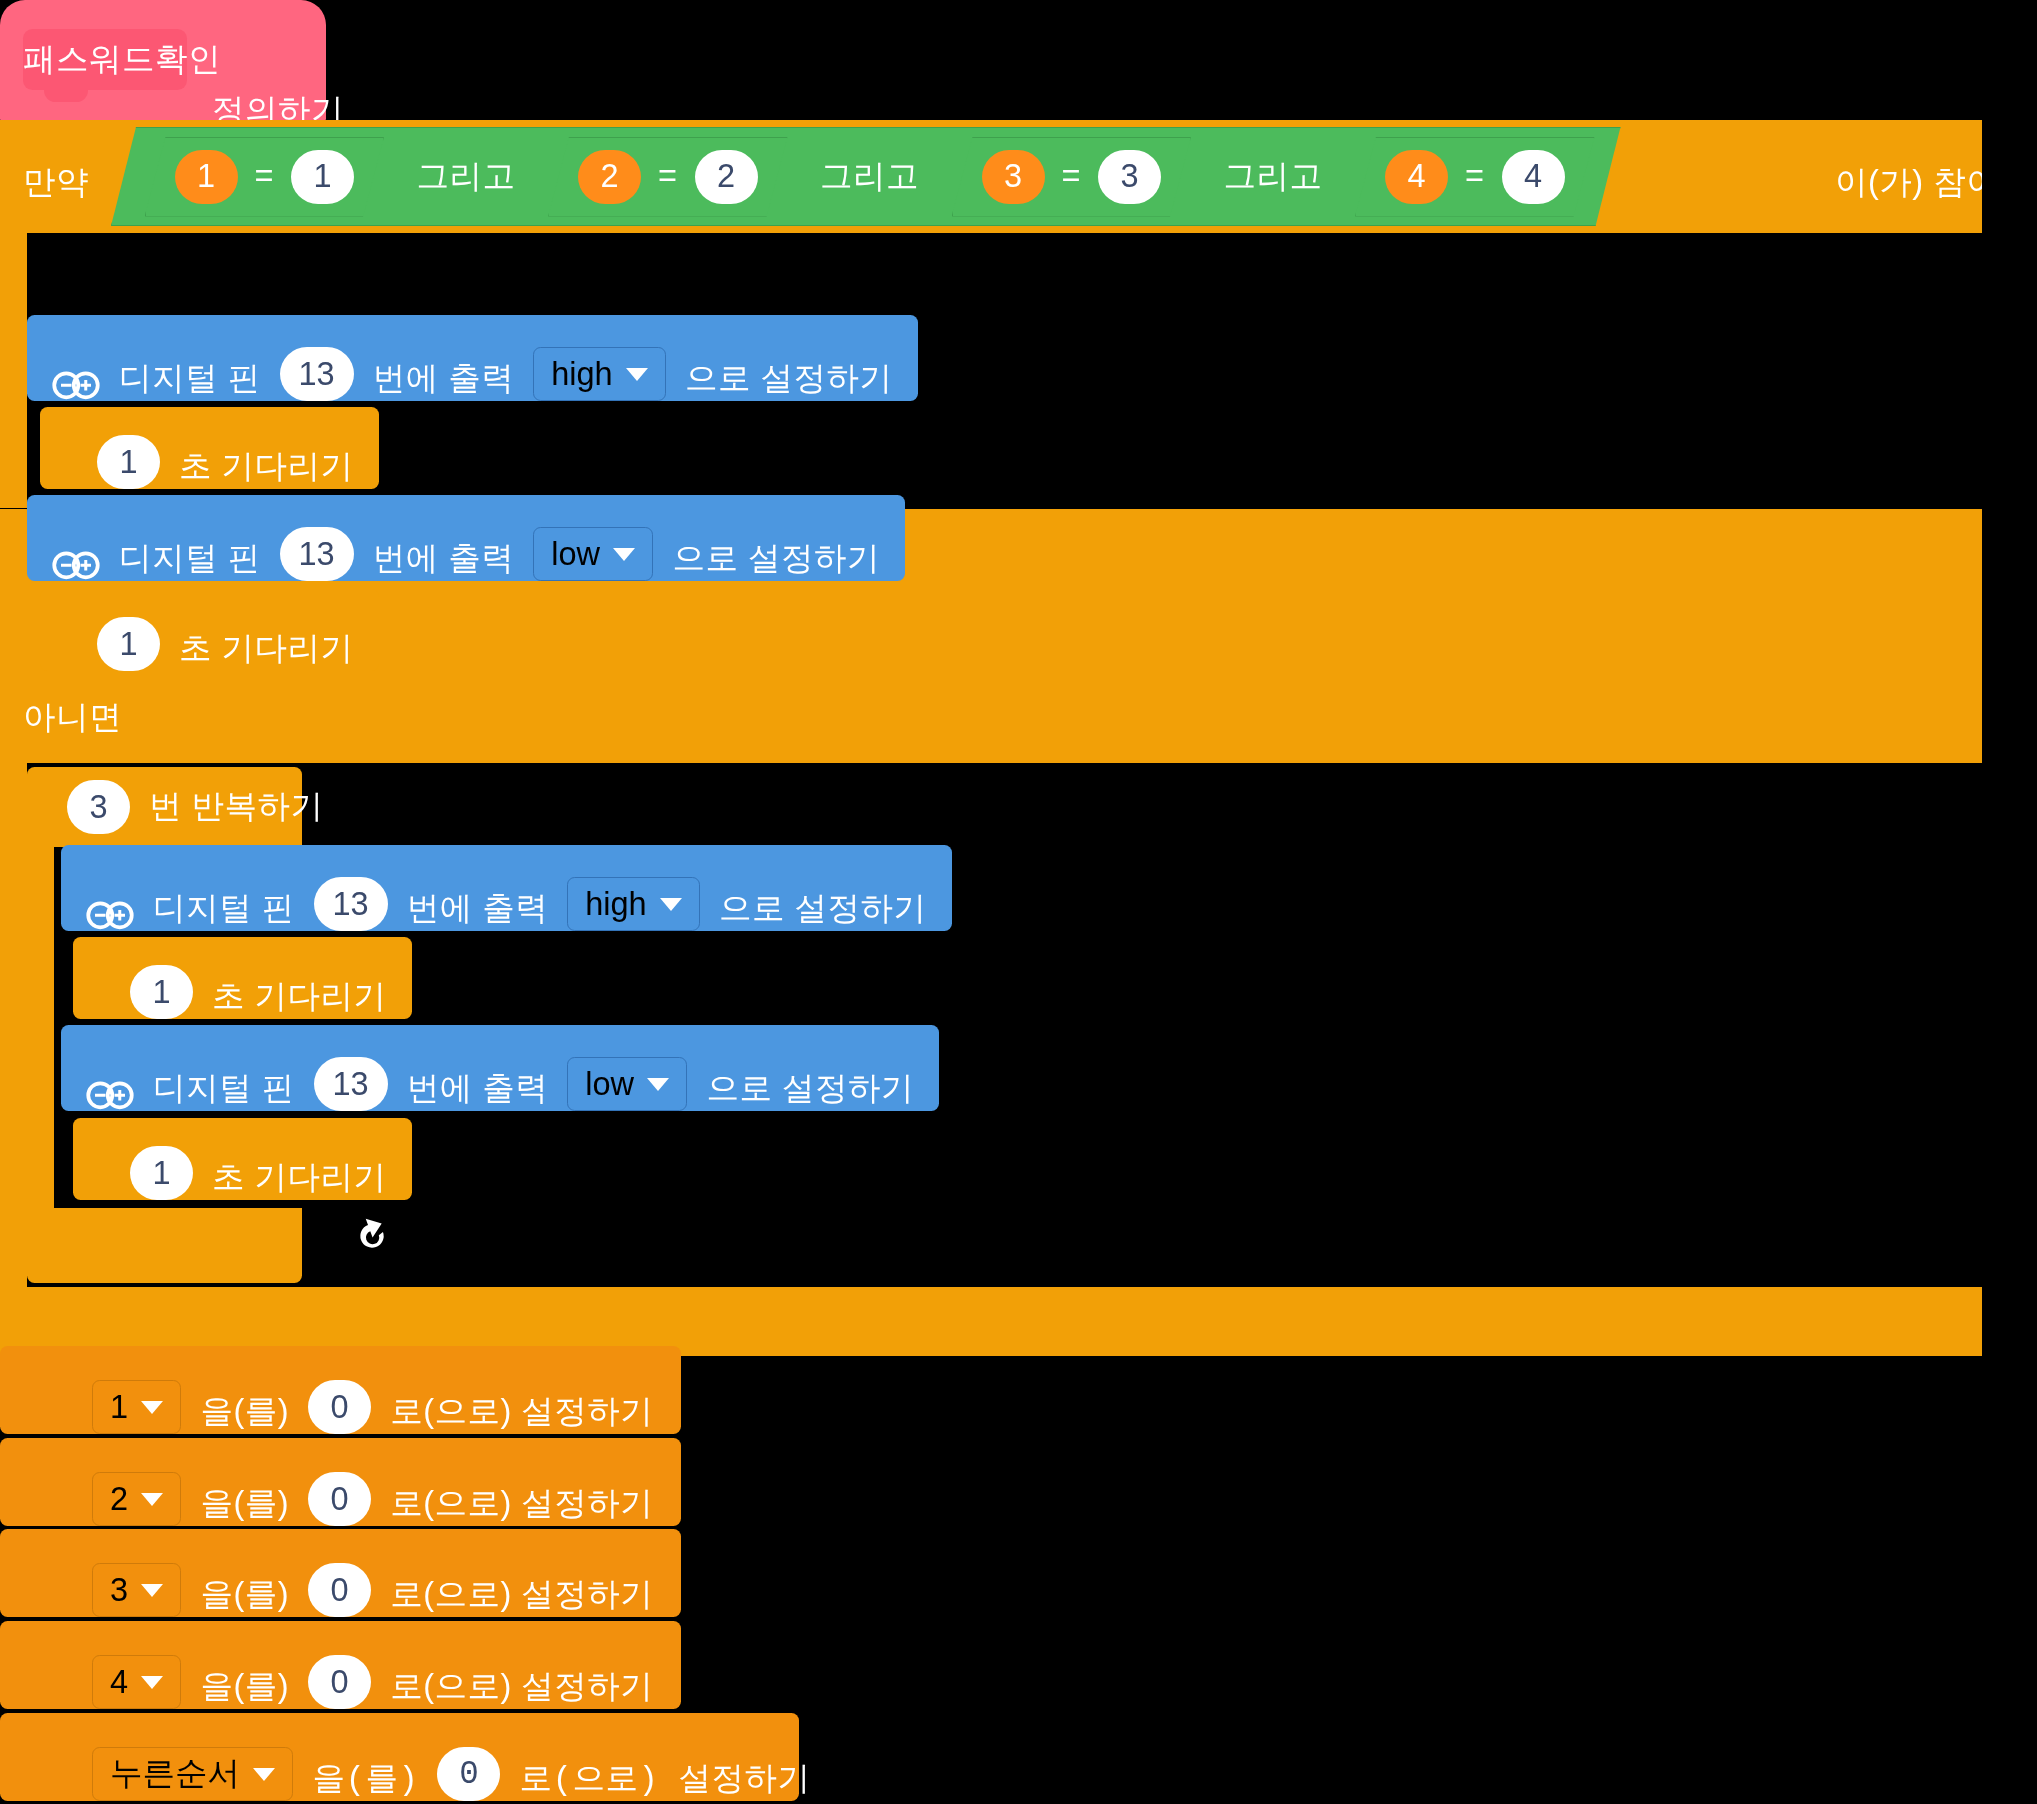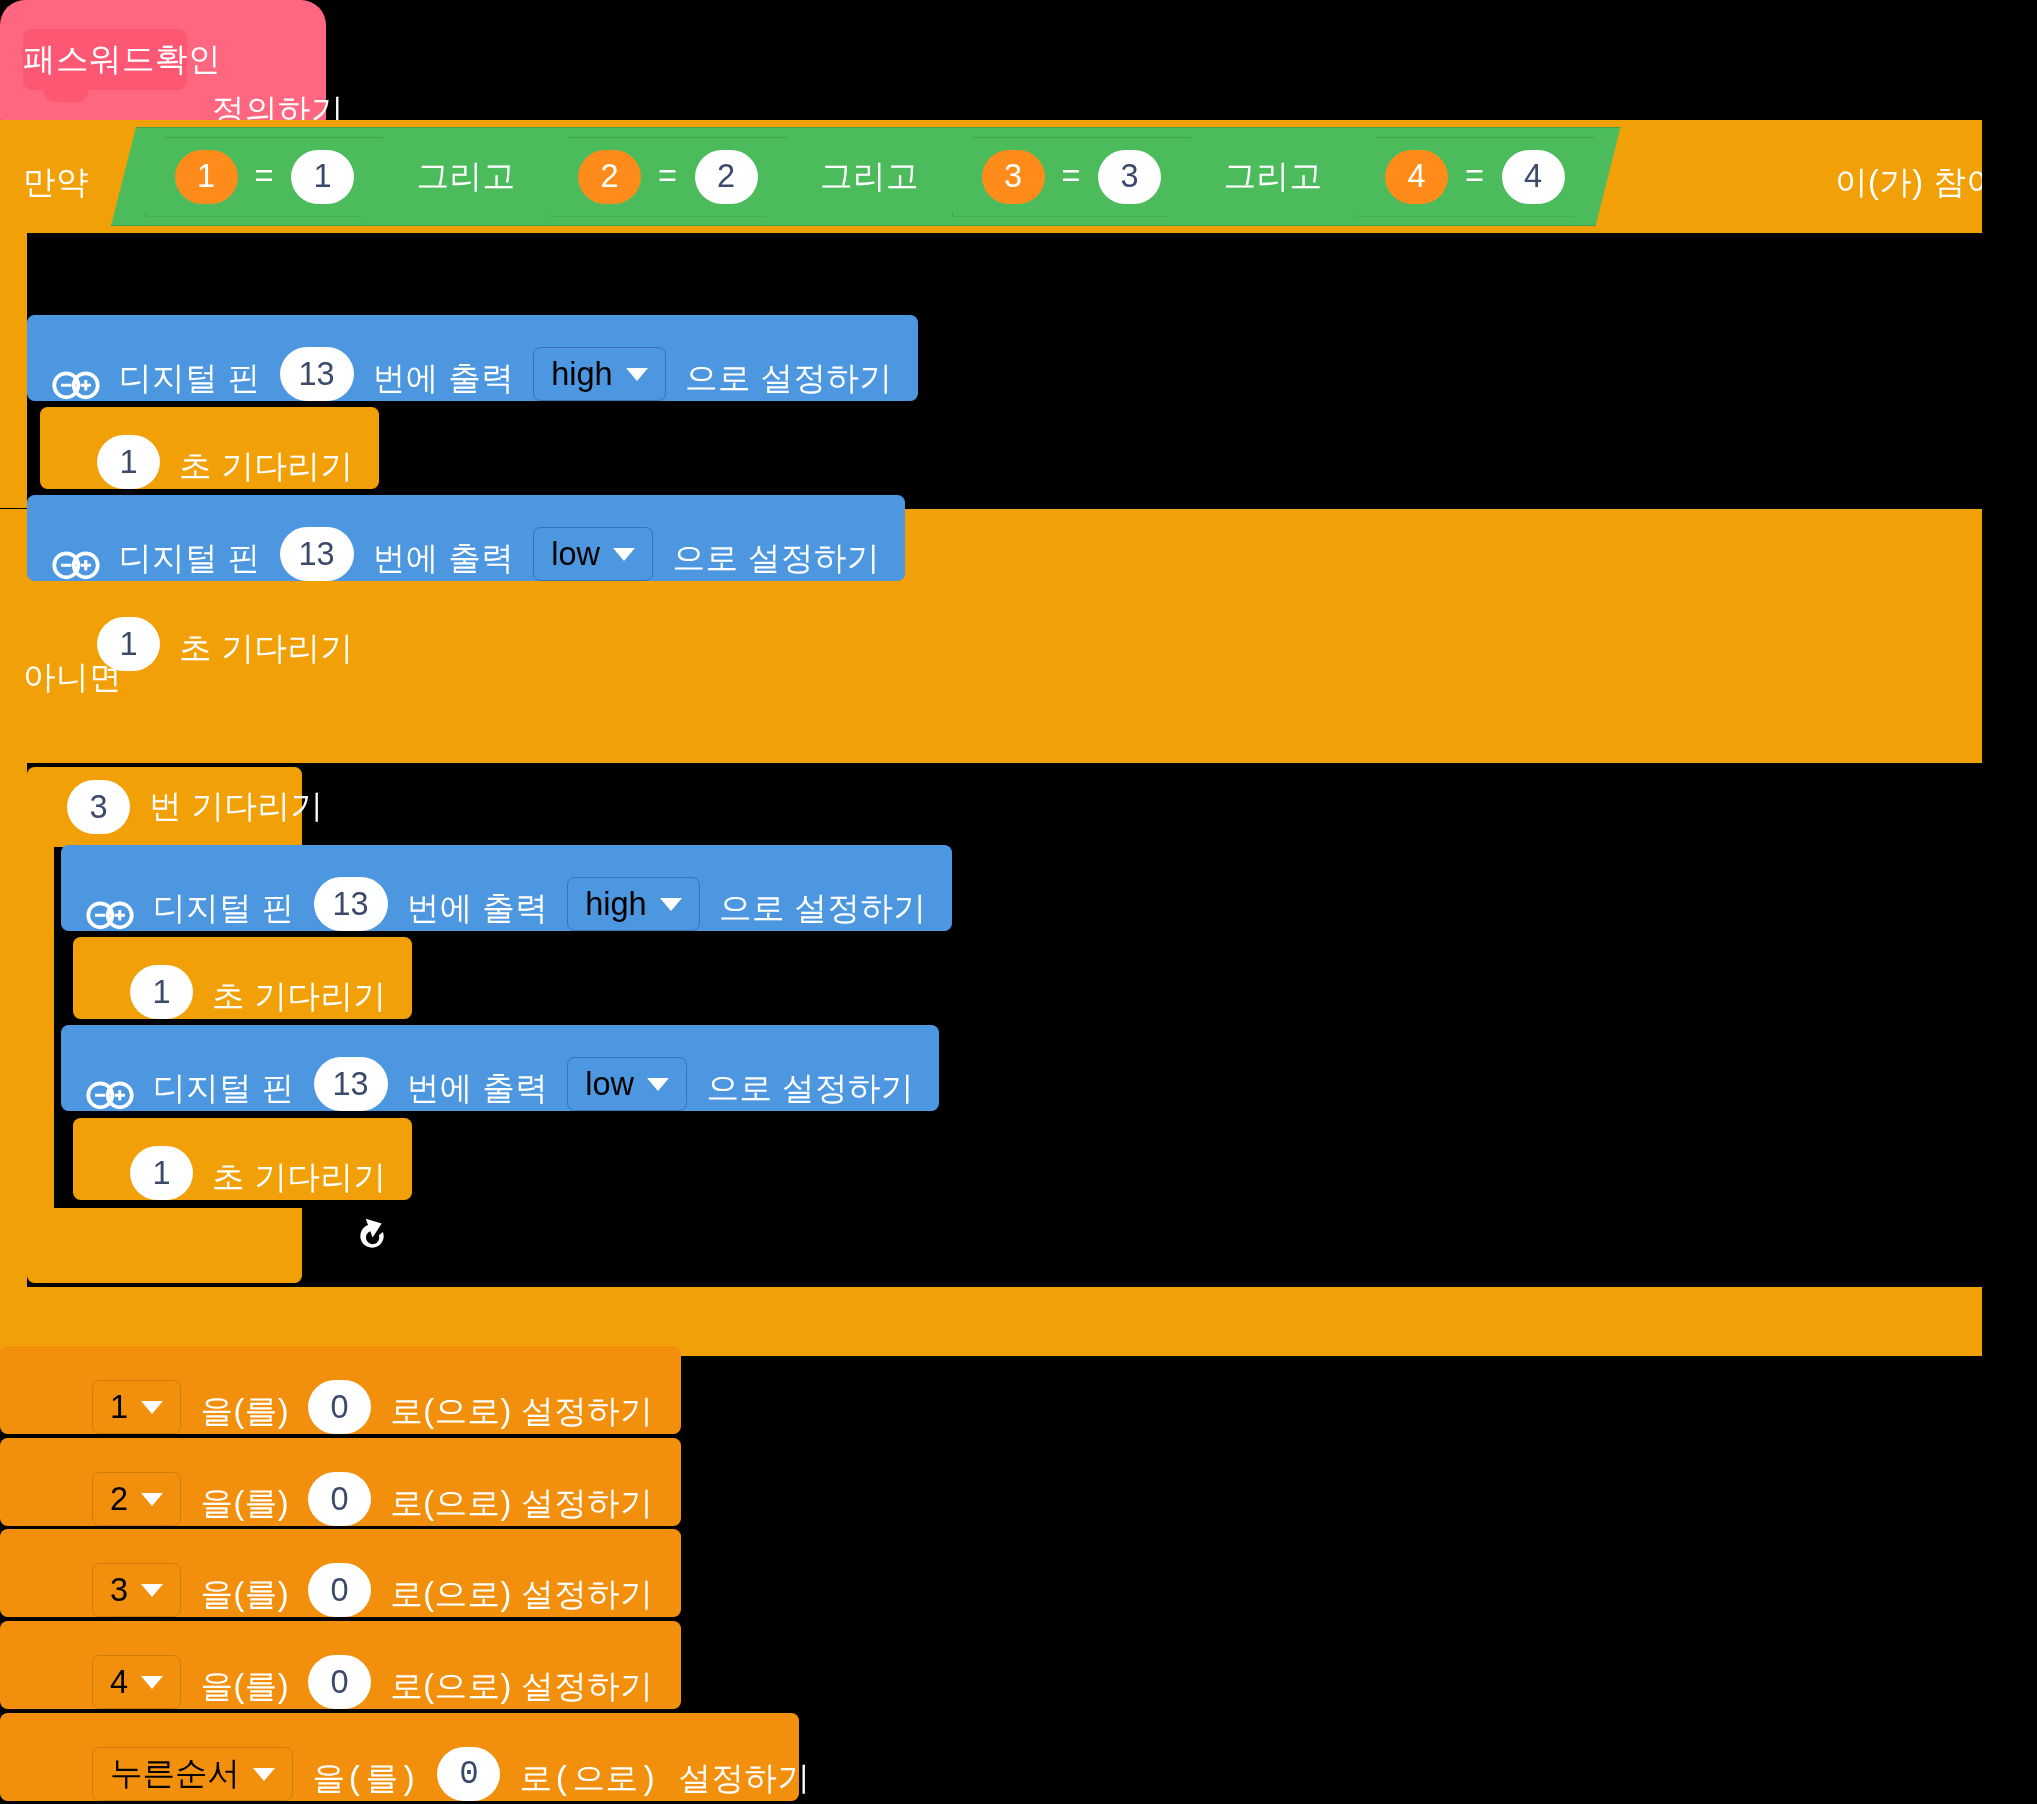--- a/index.html
+++ b/index.html
@@ -241,29 +241,29 @@
       <i class="caret"></i>
     </span>
     <span class="lbl">으로 설정하기</span>
   </div>
 
   <div class="stack orange-wait" style="left:40px; top:589px; height:82px; padding-left:57px;">
     <span class="oval oval-white">1</span>
     <span class="lbl">초 기다리기</span>
   </div>
 
-  <span class="abs lbl" style="left:23px; top:656px;text-align:right;">아니면</span>
+  <span class="abs lbl" style="left:23px; top:696px;text-align:right;">아니면</span>
 
   <div class="abs cblock-arm" style="left:27px; top:767px; width:275px; height:80px; border-radius:7.6px 7.6px 0 0;"></div>
   <div class="abs cblock-arm" style="left:27px; top:847px; width:27px; height:382px;"></div>
   <div class="abs cblock-arm" style="left:27px; top:1208px; width:275px; height:75px; border-radius:0 0 7.6px 7.6px;"></div>
 
   <div class="abs" style="left:67px; top:780px; display:flex; align-items:center; gap:19px;">
     <span class="oval oval-white">3</span>
-    <span class="lbl">번 기다리기</span>
+    <span class="lbl">번 반복하기</span>
   </div>
 
   <svg class="abs loop-arrow" viewBox="0 0 48 48" style="left:352px; top:1216px;">
     <path d="M38 24 A14 14 0 1 1 24 10 L24 2 L40 14 L24 26 L24 18 A8 8 0 1 0 32 26 Z" fill="#fff" transform="rotate(-20 24 24)"></path>
   </svg>
 
   <div class="stack blue" style="left:61px; top:845px; height:86px;">
     <svg class="arduino-icon" viewBox="0 0 64 40">
       <ellipse cx="19" cy="20" rx="16" ry="16" fill="none" stroke="#fff" stroke-width="5"></ellipse>
       <ellipse cx="45" cy="20" rx="16" ry="16" fill="none" stroke="#fff" stroke-width="5"></ellipse>

